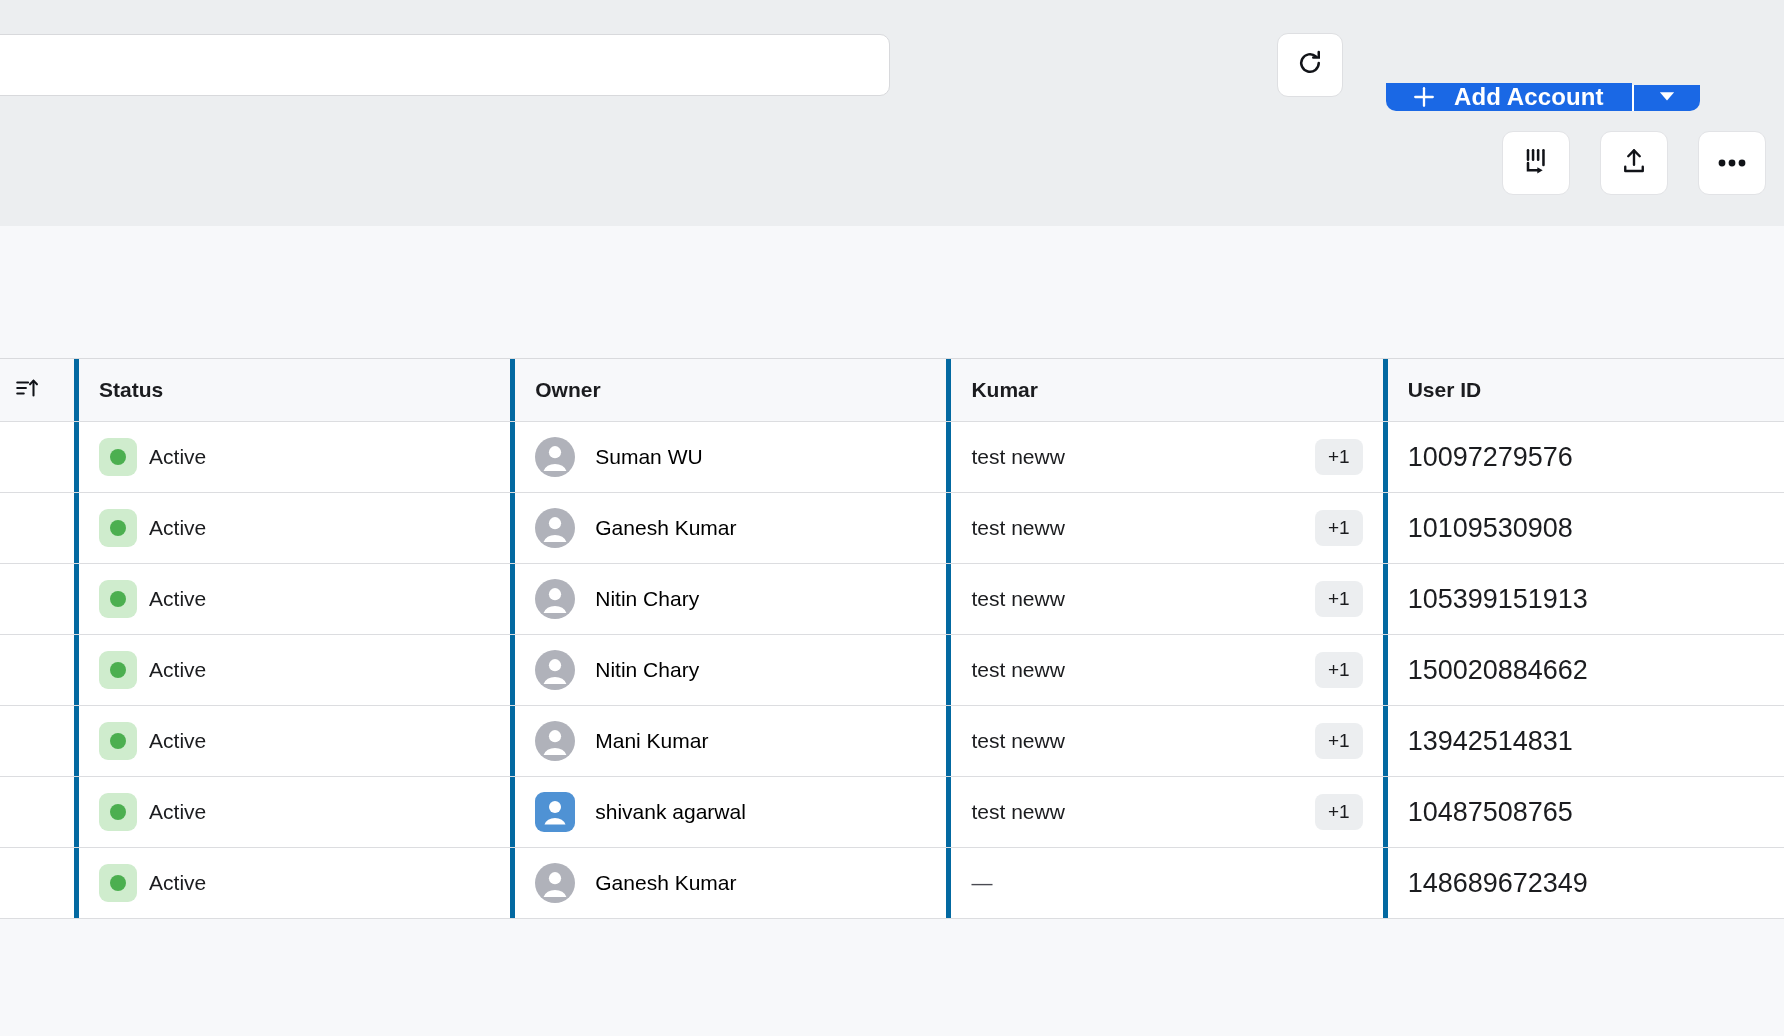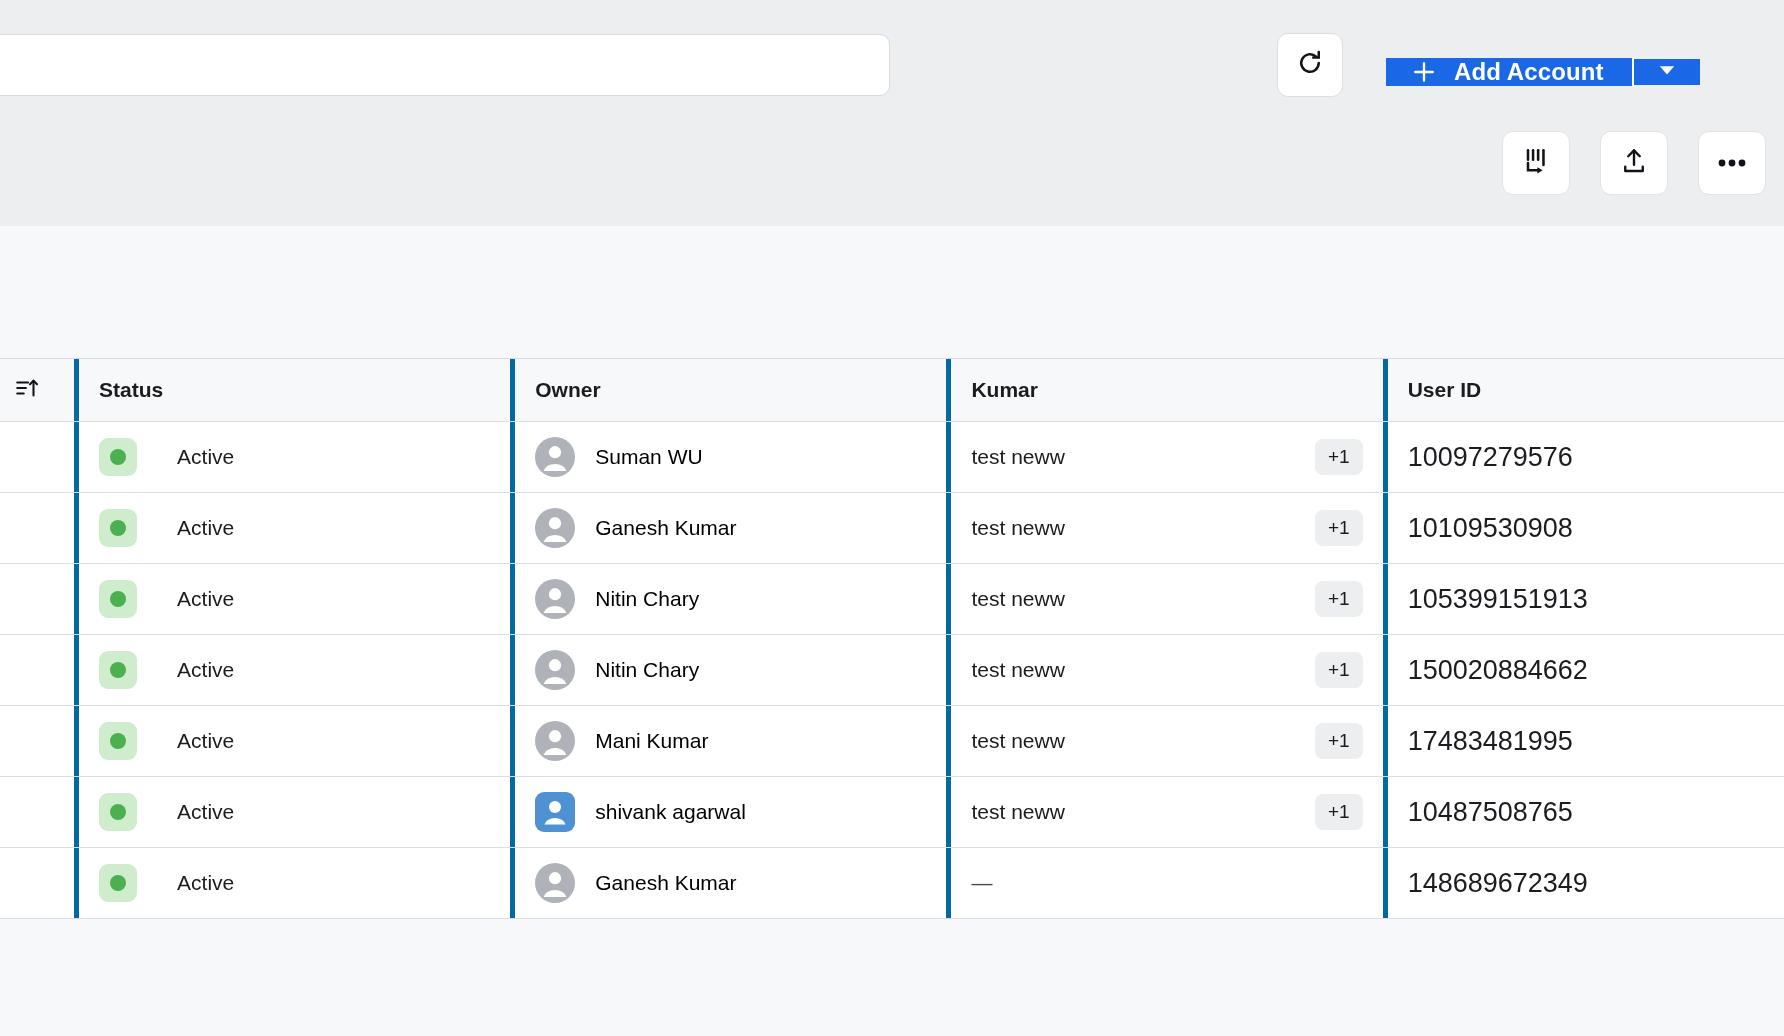--- a/index.html
+++ b/index.html
@@ -63,21 +63,21 @@
     cursor: pointer;
     box-sizing: border-box;
   }
 
   .add-group {
     position: absolute;
     left: 1386px;
     top: 33px;
     height: 78px;
     display: flex;
-    align-items: center;
+    align-items: flex-end;
     border-radius: 10px;
     overflow: hidden;
   }
   .add-main {
     background: #1a68e5;
     display: flex;
     align-items: center;
     gap: 16px;
     padding: 0 28px 0 24px;
     cursor: pointer;
@@ -198,21 +198,21 @@
     justify-content: center;
     flex: none;
   }
   .status-dot {
     width: 16px;
     height: 16px;
     border-radius: 50%;
     background: #4caf50;
   }
   .status-text {
-    margin-left: 40px;
+    margin-left: 12px;
     font-size: 21px;
     color: #1b1c1f;
   }
 
   
   .avatar {
     width: 40px;
     height: 40px;
     flex: none;
     display: flex;
@@ -474,21 +474,21 @@
                   <path d="M8.6 34 A11.8 9.6 0 0 1 31.4 34 Z" fill="#ffffff"></path>
                 </svg>
               </span>
               <span class="owner-name">Mani Kumar</span>
             </div>
             <div class="cell c-groups">
               <span class="group-name">test neww</span>
               <span class="group-chip">+1</span>
             </div>
             <div class="cell c-userid">
-              <span class="userid-text">17483481995</span>
+              <span class="userid-text">13942514831</span>
             </div>
           </div>
           <div class="trow">
             <div class="cell c-sort"></div>
             <div class="cell c-status">
               <span class="status-badge">
                 <span class="status-dot"></span>
               </span>
               <span class="status-text">Active</span>
             </div>

